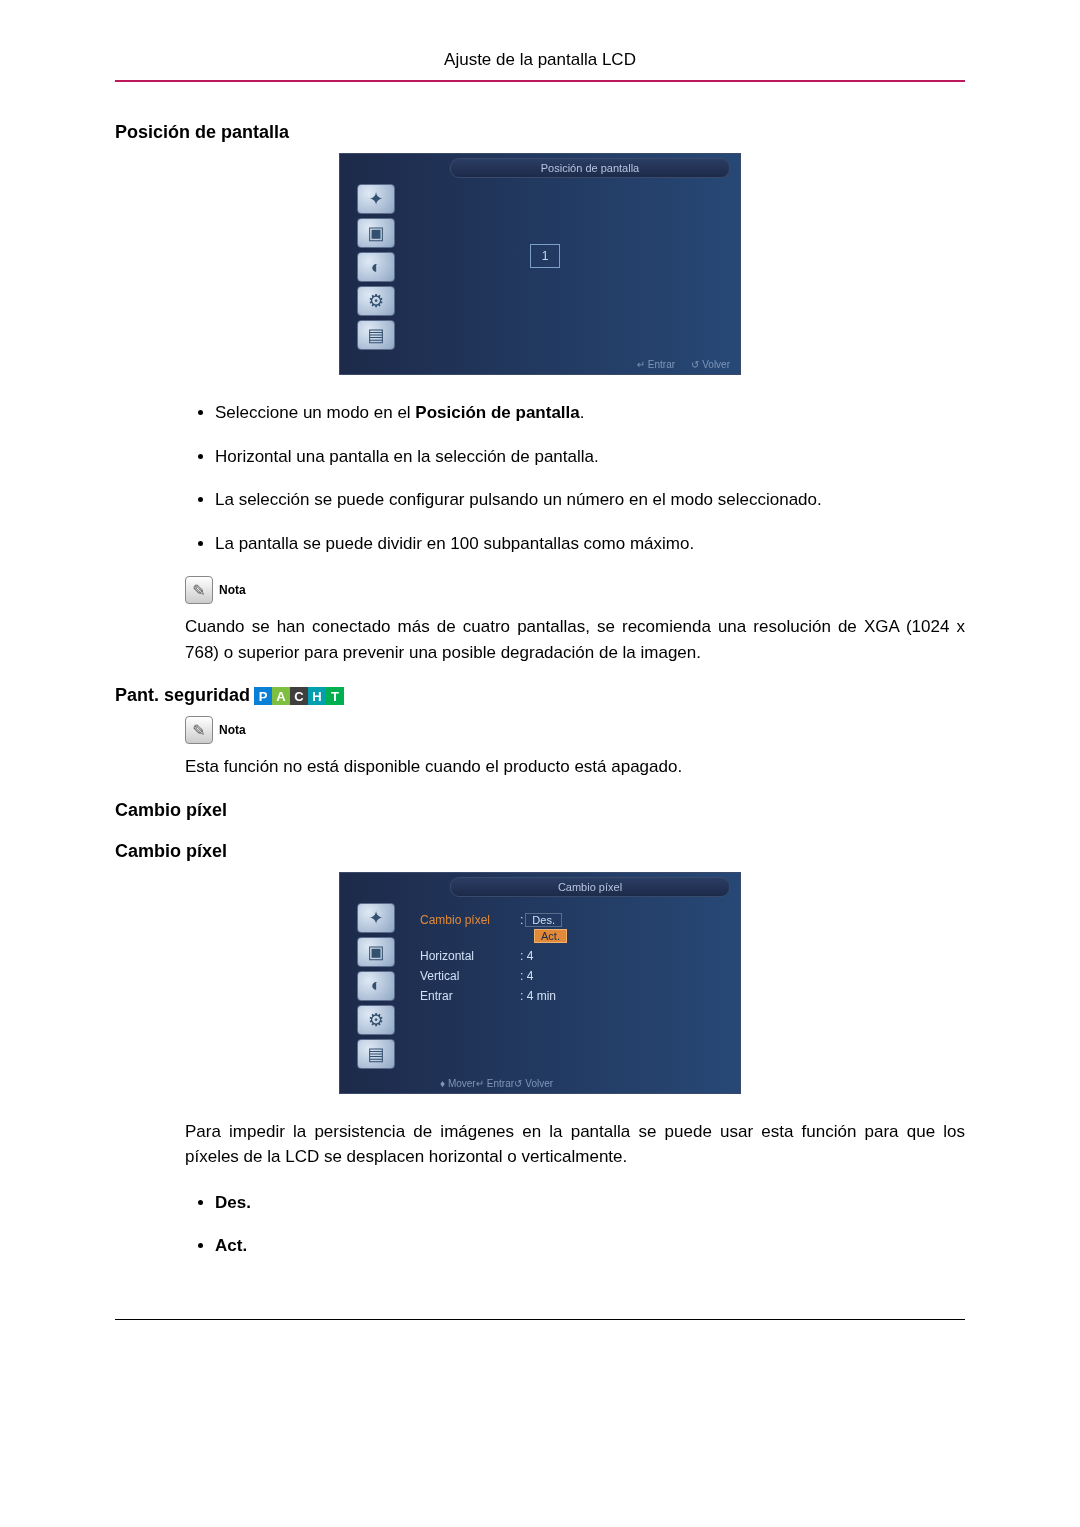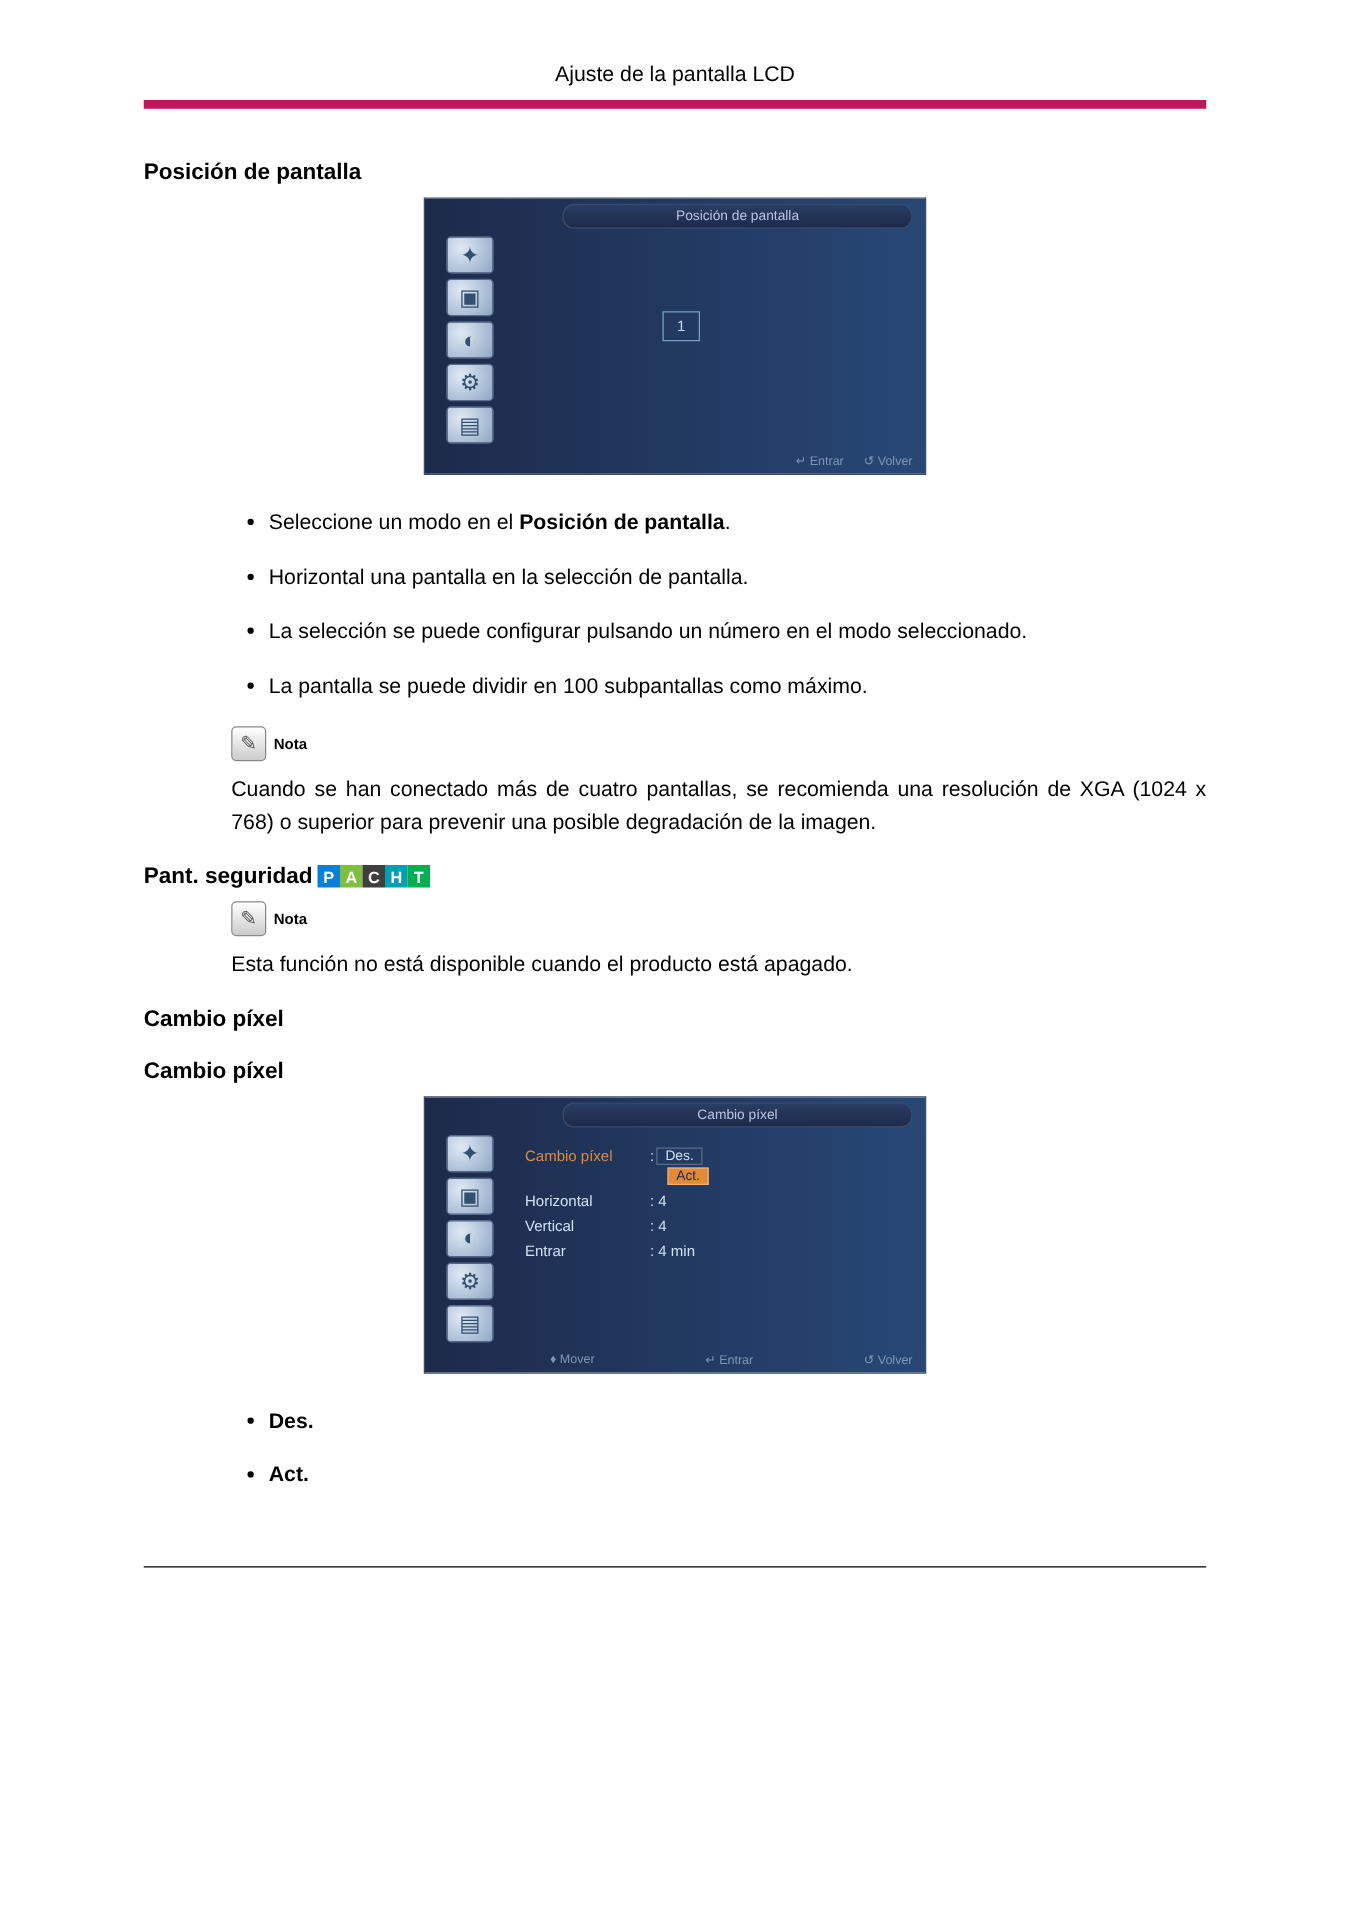--- a/index.html
+++ b/index.html
@@ -12,21 +12,21 @@
   .page {
     width: 1080px;
     margin: 0 auto;
     padding: 50px 115px 60px 115px;
     box-sizing: border-box;
   }
   .header {
     text-align: center;
     font-size: 17px;
     padding-bottom: 10px;
-    border-bottom: 7px solid #be185d;
+    border-bottom: 2px solid #be185d;
     margin-bottom: 40px;
   }
   h3 {
     font-size: 18px;
     font-weight: bold;
     margin: 20px 0 10px 0;
   }
   .osd-wrap {
     display: flex;
     justify-content: center;
@@ -123,21 +123,21 @@
     gap:16px;
   }
   .osd-footer2 {
     position:absolute;
     bottom:4px;
     left:100px;
     right:10px;
     font-size:10px;
     color:#7f96b8;
     display:flex;
-    justify-content:space-between;
+    justify-content:flex-start;
   }
   .body-text {
     margin: 0 0 20px 70px;
     font-size: 17px;
     line-height: 1.5;
     text-align: justify;
   }
   ul.bullets {
     margin: 16px 0 20px 70px;
     padding-left: 30px;
@@ -281,20 +281,21 @@
         </div>
       </div>
       <div class="osd-footer2">
         <span>♦ <span>Mover</span></span>
         <span>↵ <span>Entrar</span></span>
         <span>↺ <span>Volver</span></span>
       </div>
     </div>
   </div>
 
+  <p class="body-text">Para impedir la persistencia de imágenes en la pantalla se puede usar esta función para que los píxeles de la LCD se desplacen horizontal o verticalmente.</p>
 
   <ul class="bullets">
     <li><strong>Des.</strong></li>
     <li><strong>Act.</strong></li>
   </ul>
 
   <div class="bottom-rule"></div>
 
 </div>
 

